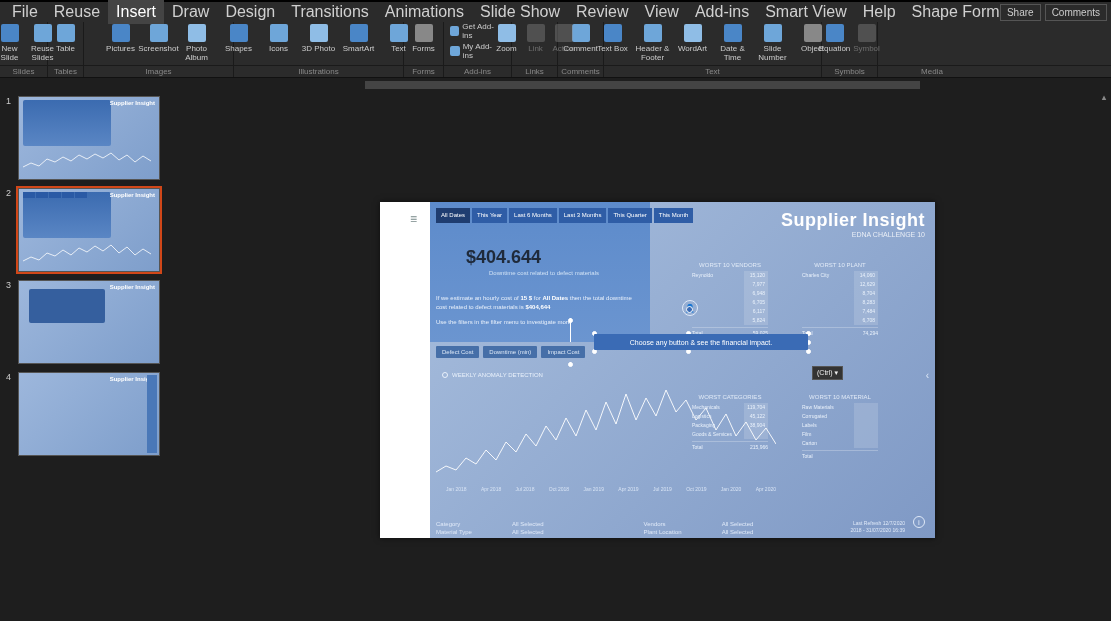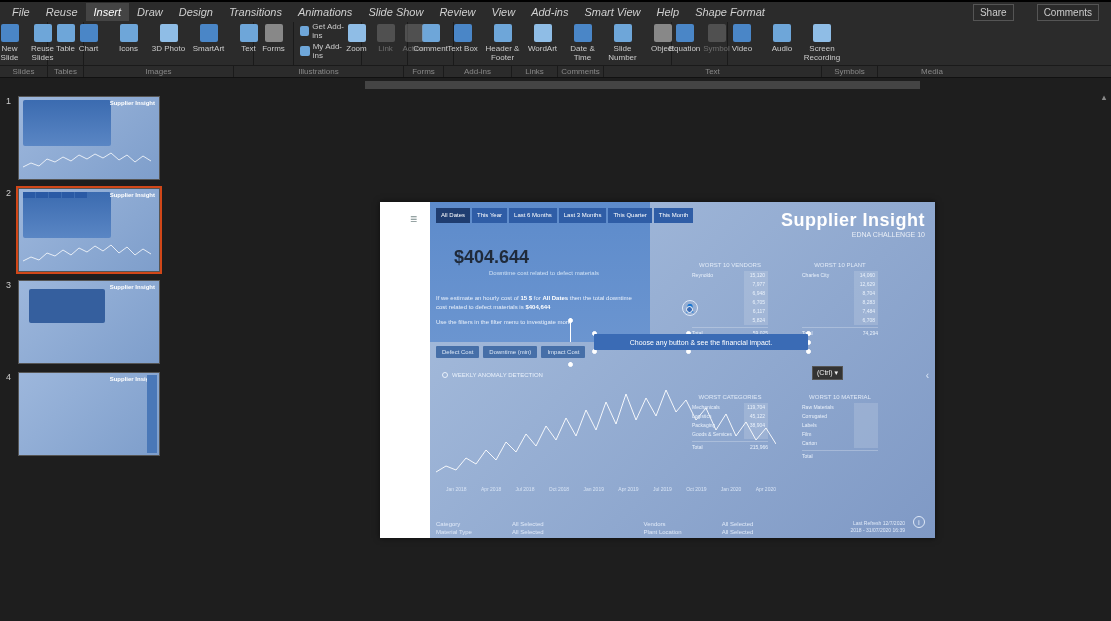--- a/index.html
+++ b/index.html
@@ -3,23 +3,23 @@
 <meta charset="utf-8">
 <style>
   * { box-sizing: border-box; margin: 0; padding: 0; font-family: "Segoe UI", Arial, sans-serif; }
   body { background:#1e1e1e; width:1111px; height:621px; overflow:hidden; color:#ccc; font-size:11px; }
 
   
   .titlebar { height:2px; background:#000; }
 
   
   .menu { height:20px; background:#2b2b2b; display:flex; align-items:center; padding:0 4px; position:relative; }
-  .menu-tab { padding:3px 8px; font-size:11px; color:#d0d0d0; cursor:pointer;font-style:italic; }
+  .menu-tab { padding:3px 8px; font-size:16px; color:#d0d0d0; cursor:pointer; }
   .menu-tab.active { background:#444; color:#fff; }
-  .menu-right { position:absolute; right:12px; display:flex; gap:23px; }
+  .menu-right { position:absolute; right:4px; display:flex; gap:4px; }
   .menu-right .share, .menu-right .comments { padding:2px 6px; font-size:10px; background:#2b2b2b; border:1px solid #555; color:#ccc; cursor:pointer; }
 
   
   .ribbon { height:44px; background:#2b2b2b; border-bottom:1px solid #1a1a1a; display:flex; }
   .rgroup { display:flex; flex-direction:column; align-items:center; padding:2px 6px 0 6px; border-right:1px solid #1a1a1a; }
   .rbtns { display:flex; gap:4px; align-items:flex-start; }
   .rbtn { display:flex; flex-direction:column; align-items:center; justify-content:flex-start; width:34px; cursor:pointer; }
   .rbtn.small { width:36px; }
   .ricon { width:18px; height:18px; background:#4a86c7; border-radius:2px; margin-bottom:2px; }
   .ricon.alt1 { background:#6ea6d9; }
@@ -63,21 +63,21 @@
   .canvas-area { flex:1; background:#1e1e1e; position:relative; overflow:hidden;}
   .canvas-scroll-v { position:absolute; right:0; top:0; width:14px; height:100%; background:#1e1e1e;}
   .canvas-scroll-v .up, .canvas-scroll-v .dn { height:12px; color:#888; font-size:9px; text-align:center; cursor:pointer;}
   .slide { position:absolute; left:196px; top:110px; width:555px; height:336px; background:#fff; box-shadow:0 0 6px rgba(0,0,0,.6);}
   .slide-body { position:absolute; left:50px; top:0; width:505px; height:336px; background:linear-gradient(135deg,#a8bedd 0%, #8fa8cf 60%, #7f99c5 100%);}
   .blue-panel { position:absolute; left:0; top:0; width:220px; height:140px; background:linear-gradient(180deg,#5d8bcb 0%, #6b95d0 100%);}
   .hamburger { position:absolute; left:-20px; top:10px; color:#788; font-size:12px;}
   .slide-tabs { position:absolute; left:6px; top:6px; display:flex; gap:2px;}
   .slide-tab { font-size:6px; color:#fff; background:#2f5da6; padding:4px 5px; text-align:center; line-height:7px; cursor:pointer;}
   .slide-tab.dark { background:#1f3d70;}
-  .big-val { position:absolute; left:24px; top:45px; font-size:18px; font-weight:600; color:#1f2a3a;}
+  .big-val { position:absolute; left:36px; top:45px; font-size:18px; font-weight:600; color:#1f2a3a;}
   .sub-val { position:absolute; left:24px; top:68px; font-size:6px; color:#cfe1f5; width:180px; text-align:center;}
   .para { position:absolute; left:6px; font-size:6px; color:#e8f0fb; line-height:9px;}
   .p1 { top:92px; width:206px;}
   .p1 b { color:#fff; }
   .p2 { top:116px; }
   .title-right { position:absolute; right:10px; top:8px; text-align:right; color:#fff;}
   .title-right .t1 { font-size:18px; font-weight:700; letter-spacing:.5px;}
   .title-right .t2 { font-size:7px; opacity:.8;}
   .mini-btns { position:absolute; left:6px; top:144px; display:flex; gap:4px;}
   .mini-btn { font-size:6px; padding:3px 6px; background:#466fa8; color:#dce8f7; border-radius:1px; cursor:pointer;}
@@ -159,25 +159,41 @@
   </div>
     </div>
   <div class="rgroup gw-tables">
       <div class="rbtns">
     <div class="rbtn">
           <div class="ricon alt1"></div>
           <div class="rbtn-label">Table</div>
         </div>
   </div>
     </div>
+  <div class="rgroup gw-images">
+      <div class="rbtns">
+    <div class="rbtn">
+          <div class="ricon"></div>
+          <div class="rbtn-label">Pictures</div>
+        </div>
+    <div class="rbtn">
+          <div class="ricon alt1"></div>
+          <div class="rbtn-label">Screenshot</div>
+        </div>
+    <div class="rbtn">
+          <div class="ricon alt2"></div>
+          <div class="rbtn-label">Photo Album</div>
+        </div>
+  </div>
+    </div>
   <div class="rgroup gw-illus">
       <div class="rbtns">
     <div class="rbtn small">
           <div class="ricon"></div>
-          <div class="rbtn-label">Chart</div>
+          <div class="rbtn-label">Shapes</div>
         </div>
     <div class="rbtn small">
           <div class="ricon alt1"></div>
           <div class="rbtn-label">Icons</div>
         </div>
     <div class="rbtn small">
           <div class="ricon alt2"></div>
           <div class="rbtn-label">3D Photo</div>
         </div>
     <div class="rbtn small">
@@ -264,36 +280,20 @@
     </div>
   <div class="rgroup gw-symb">
       <div class="rbtns">
     <div class="rbtn" style="width:30px">
           <div class="ricon"></div>
           <div class="rbtn-label">Equation</div>
         </div>
     <div class="rbtn" style="width:26px;opacity:.4">
           <div class="ricon gray"></div>
           <div class="rbtn-label">Symbol</div>
-        </div>
-  </div>
-    </div>
-  <div class="rgroup gw-media" style="border-right:none">
-      <div class="rbtns">
-    <div class="rbtn small">
-          <div class="ricon"></div>
-          <div class="rbtn-label">Video</div>
-        </div>
-    <div class="rbtn small">
-          <div class="ricon alt1"></div>
-          <div class="rbtn-label">Audio</div>
-        </div>
-    <div class="rbtn small">
-          <div class="ricon alt2"></div>
-          <div class="rbtn-label">Screen Recording</div>
         </div>
   </div>
     </div>
 </div>
 
 <div class="grouplabels">
   <div class="glabel gw-slides">Slides</div>
   <div class="glabel gw-tables">Tables</div>
   <div class="glabel gw-images">Images</div>
   <div class="glabel gw-illus">Illustrations</div>

